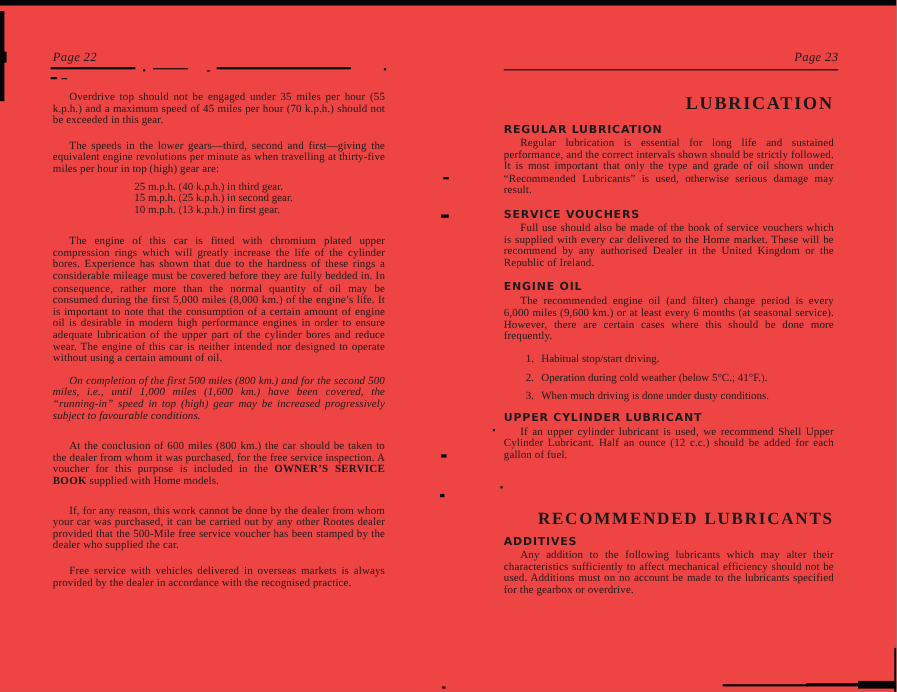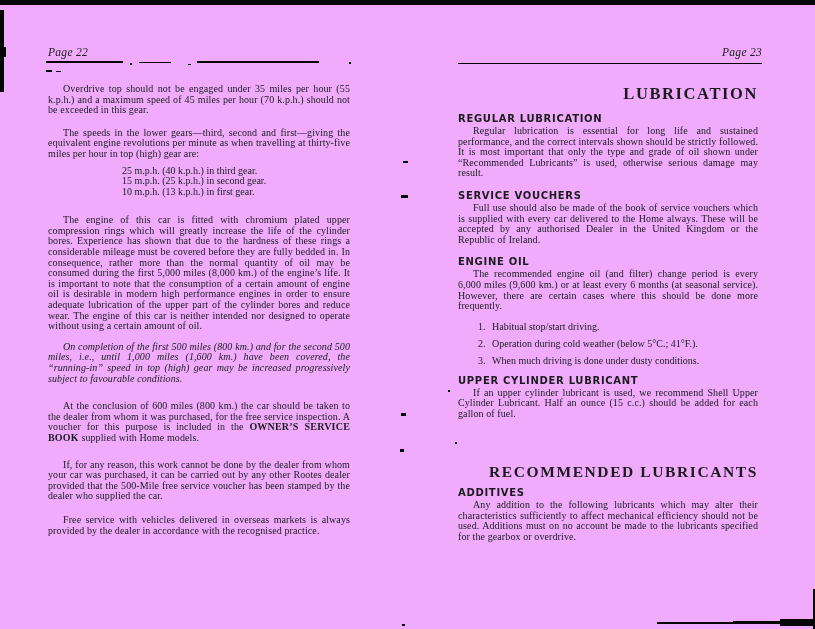--- a/index.html
+++ b/index.html
@@ -1,19 +1,19 @@
 <!DOCTYPE html>
 <html><head>
 <meta charset="utf-8">
 <style>
   html,body{margin:0;padding:0;background:#888;}
   #canvas{
     position:relative;
     width:815px;height:629px;
-    background:#f0abfc;
+    background:#ef4444;
     overflow:hidden;
     font-family:"Liberation Serif", serif;
     color:#1b1b1b;
   }
   
   .art{position:absolute;background:#050505;}
   
   .col{position:absolute;top:84px;width:302px;}
   #left-col{left:48px;}
   #right-col{left:458px;width:300px;}
@@ -101,41 +101,41 @@
     <p class="body">Free service with vehicles delivered in overseas markets is always provided by the dealer in accordance with the recognised practice.</p>
   </div>
 
   <div class="col" id="right-col">
     <h1 class="big-title">LUBRICATION</h1>
 
     <h2 class="sec-heading">REGULAR LUBRICATION</h2>
     <p class="body sec-body">Regular lubrication is essential for long life and sustained performance, and the correct intervals shown should be strictly followed. It is most important that only the type and grade of oil shown under “Recommended Lubricants” is used, otherwise serious damage may result.</p>
 
     <h2 class="sec-heading">SERVICE VOUCHERS</h2>
-    <p class="body sec-body">Full use should also be made of the book of service vouchers which is supplied with every car delivered to the Home always. These will be accepted by any authorised Dealer in the United Kingdom or the Republic of Ireland.</p>
+    <p class="body sec-body">Full use should also be made of the book of service vouchers which is supplied with every car delivered to the Home market. These will be recommend by any authorised Dealer in the United Kingdom or the Republic of Ireland.</p>
 
     <h2 class="sec-heading">ENGINE OIL</h2>
     <p class="body" style="margin-bottom:0;">The recommended engine oil (and filter) change period is every 6,000 miles (9,600 km.) or at least every 6 months (at seasonal service). However, there are certain cases where this should be done more frequently.</p>
     <div class="olist">
       <div class="oli">
           <span class="num">1.</span>
           <span>Habitual stop/start driving.</span>
         </div>
       <div class="oli">
           <span class="num">2.</span>
           <span>Operation during cold weather (below 5°C.; 41°F.).</span>
         </div>
       <div class="oli">
           <span class="num">3.</span>
           <span>When much driving is done under dusty conditions.</span>
         </div>
     </div>
 
     <h2 class="sec-heading">UPPER CYLINDER LUBRICANT</h2>
-    <p class="body" style="margin-bottom:0;">If an upper cylinder lubricant is used, we recommend Shell Upper Cylinder Lubricant. Half an ounce (15 c.c.) should be added for each gallon of fuel.</p>
+    <p class="body" style="margin-bottom:0;">If an upper cylinder lubricant is used, we recommend Shell Upper Cylinder Lubricant. Half an ounce (12 c.c.) should be added for each gallon of fuel.</p>
 
     <h1 class="big-title mt-title2" style="font-size:15.5px;margin-bottom:6px;">RECOMMENDED LUBRICANTS</h1>
 
     <h2 class="sec-heading">ADDITIVES</h2>
     <p class="body">Any addition to the following lubricants which may alter their characteristics sufficiently to affect mechanical efficiency should not be used. Additions must on no account be made to the lubricants specified for the gearbox or overdrive.</p>
   </div>
 
 </div>
 
 </body></html>

